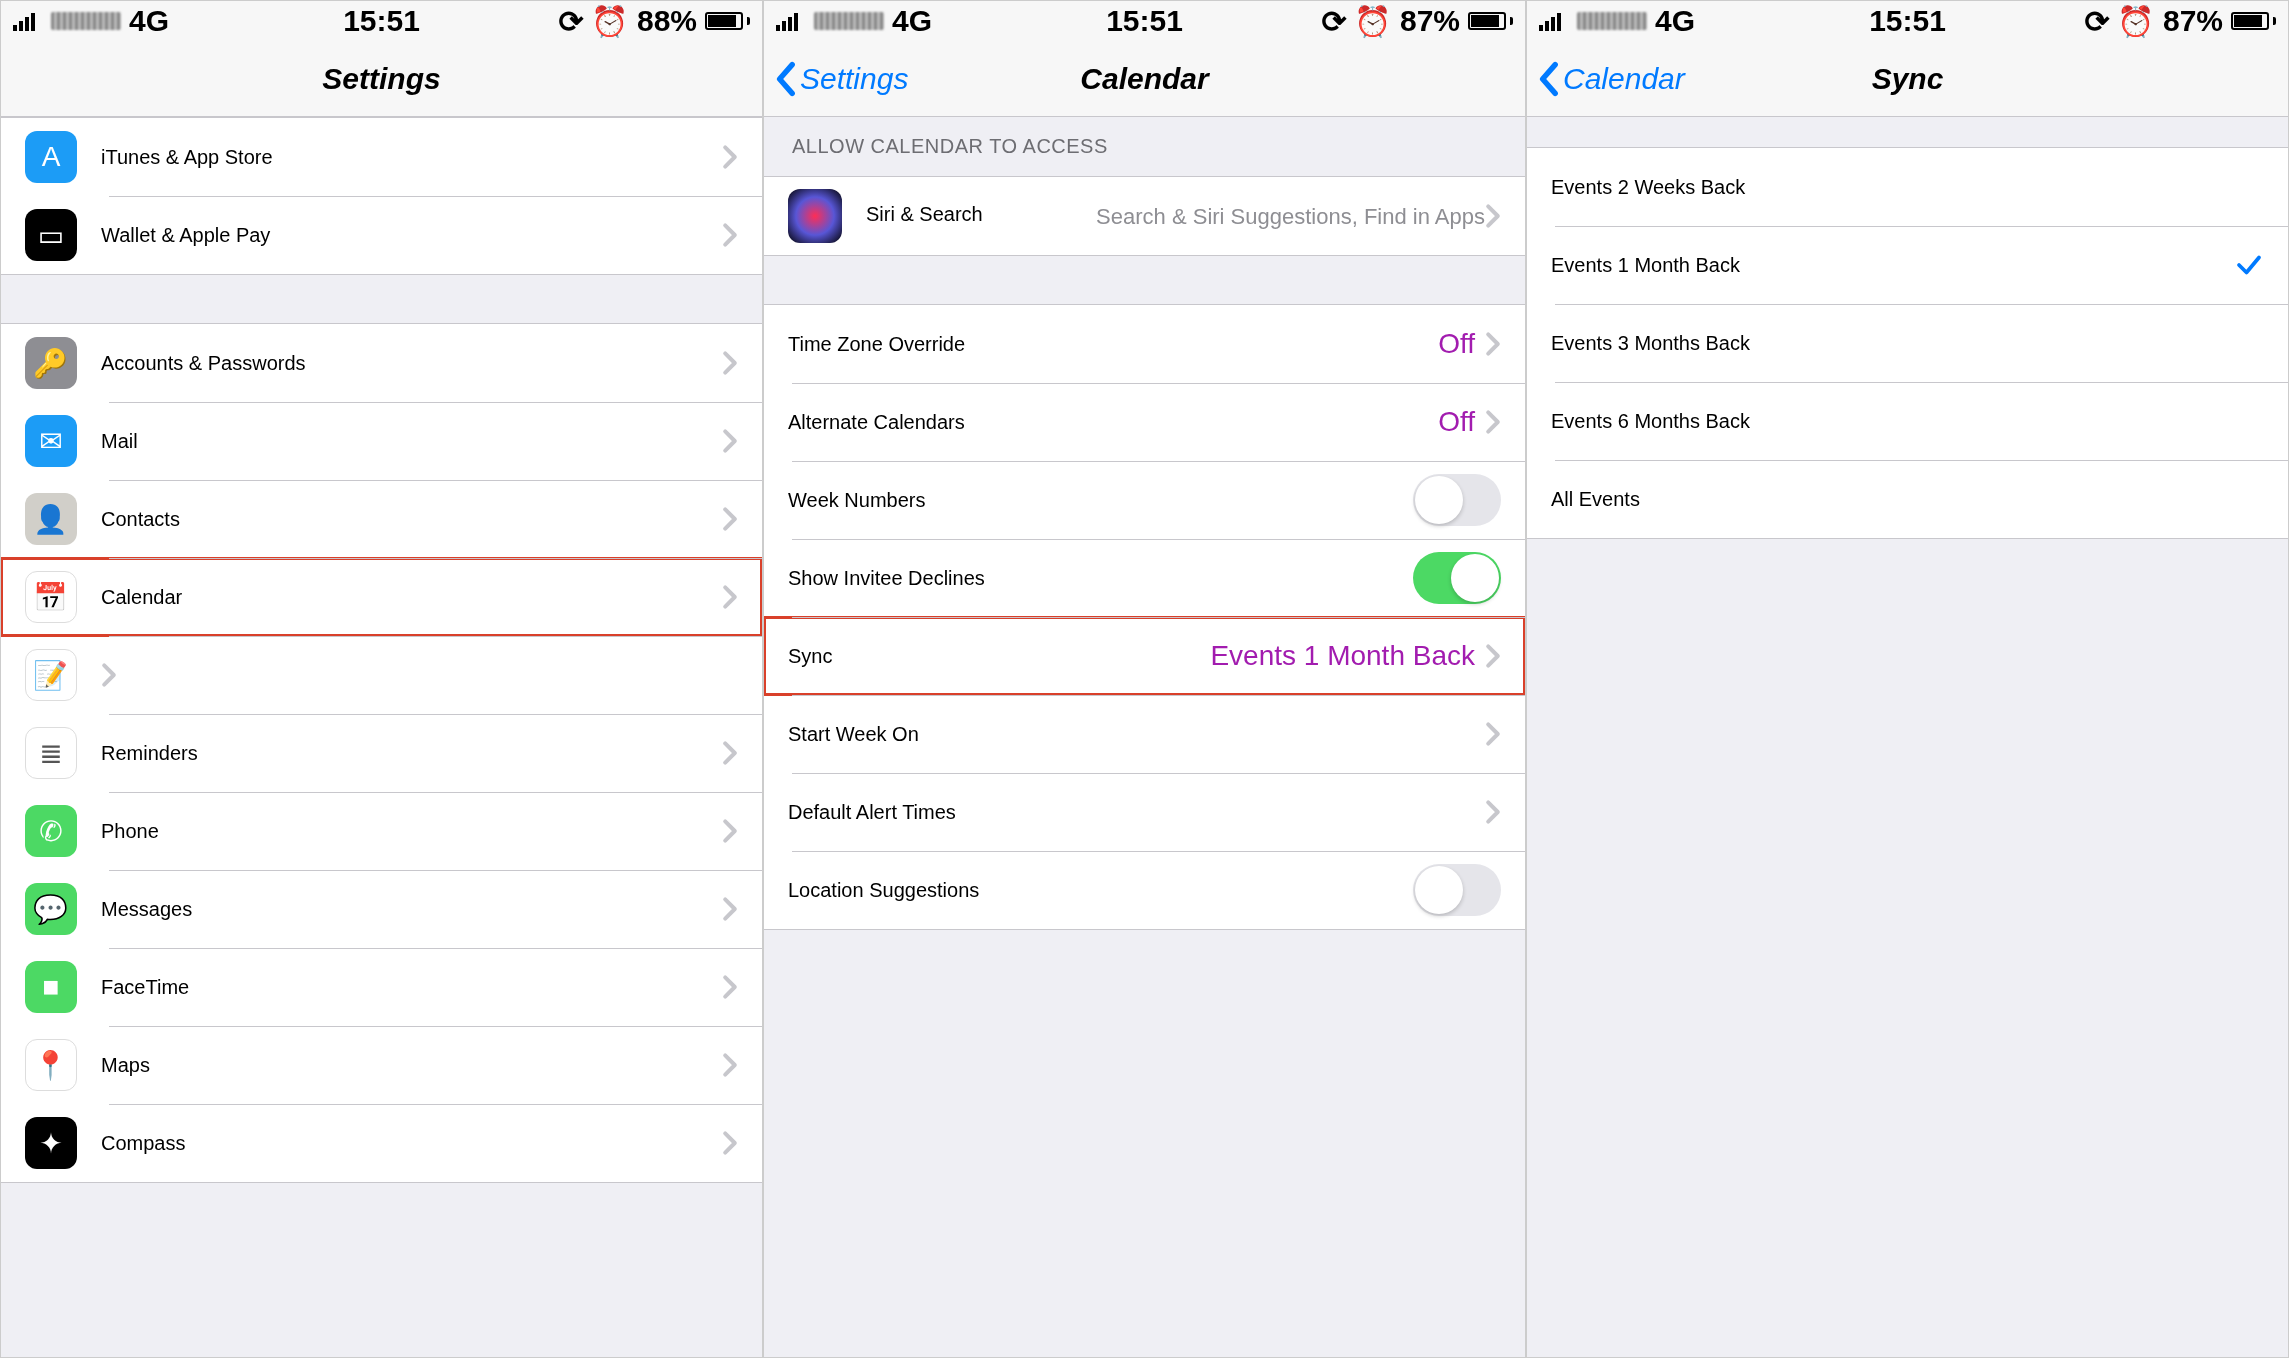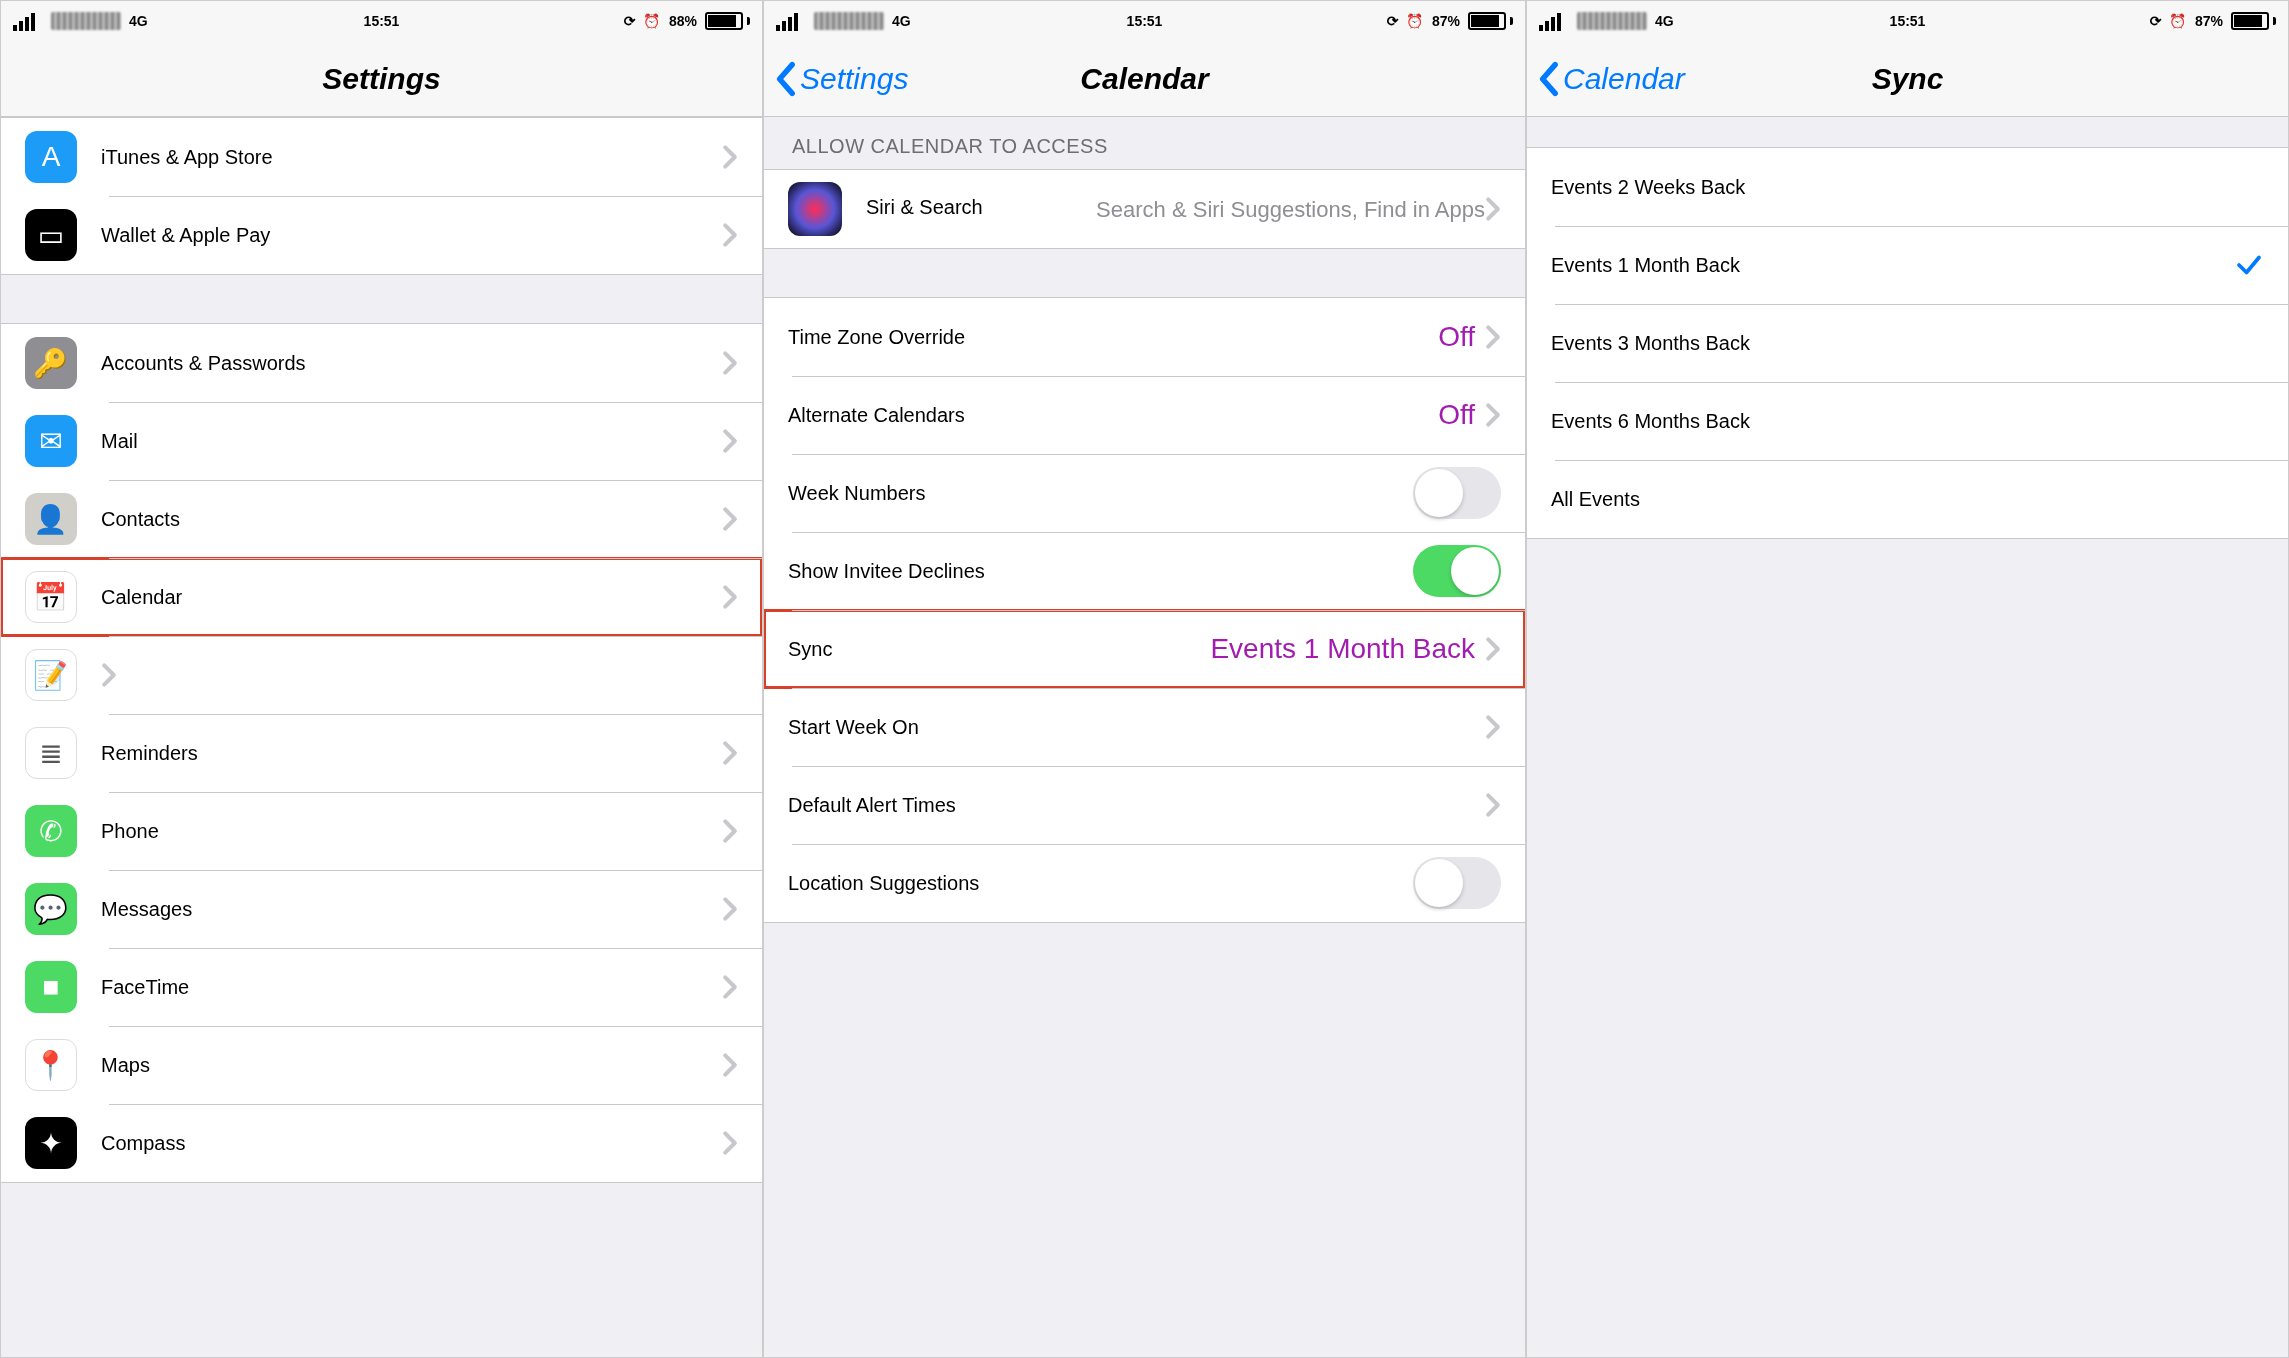--- a/index.html
+++ b/index.html
@@ -1,31 +1,31 @@
 <!DOCTYPE html>
 <html><head>
 <meta charset="utf-8">
 <style>
 * { margin:0; padding:0; box-sizing:border-box; font-family: -apple-system, "Helvetica Neue", Helvetica, Arial, sans-serif; }
 body { background:#fff; display:flex; width:2289px; height:1358px; }
 .screen { width:763px; height:1358px; border:1px solid #ccc; background:#efeff4; display:flex; flex-direction:column; overflow:hidden; }
-.statusbar { height:40px; display:flex; align-items:center; justify-content:space-between; padding:16px 12px; background:#f7f7f7; font-size:14px; font-weight:600; }
+.statusbar { height:40px; display:flex; align-items:center; justify-content:space-between; padding:16px 12px; background:#f7f7f7; font-size:30px; font-weight:600; }
 .sb-left, .sb-right { display:flex; align-items:center; gap:8px; }
 .sb-center { position:absolute; left:50%; transform:translateX(-50%); }
 .statusbar { position:relative; }
 .navbar { height:76px; display:flex; align-items:center; justify-content:center; background:#f7f7f7; border-bottom:1px solid #c8c7cc; position:relative;font-style:italic; }
 .nav-title { font-size:30px; font-weight:700; color:#000; }
 .nav-back { position:absolute; left:10px; display:flex; align-items:center; color:#007aff; font-size:30px; font-weight:400; }
 .nav-back svg { width:22px; height:36px; margin-right:4px; }
 .content { flex:1; overflow:auto; background:#efeff4; }
 .group { background:#fff; border-top:1px solid #c8c7cc; border-bottom:1px solid #c8c7cc; }
 .group + .group, .spacer + .group { margin-top:0; }
 .spacer { height:48px; }
 .spacer-sm { height:30px; }
-.section-header { font-size:20px; color:#6d6d72; padding:18px 28px 11px; text-transform:uppercase; letter-spacing:0.5px; }
+.section-header { font-size:20px; color:#6d6d72; padding:18px 28px 18px; text-transform:uppercase; letter-spacing:0.5px; }
 .row { display:flex; align-items:center; min-height:78px; padding:0 24px; position:relative; }
 .row + .row::before { content:""; position:absolute; left:108px; right:0; top:0; height:1px; background:#c8c7cc; }
 .row.no-icon + .row.no-icon::before,
 .row.no-icon + .row::before { left:28px; }
 .row:first-child + .row.no-icon::before { left:28px; }
 .icon { width:52px; height:52px; border-radius:12px; margin-right:24px; flex-shrink:0; display:flex; align-items:center; justify-content:center; font-size:28px; color:#fff; }
 .siri-icon { width:54px; height:54px; border-radius:12px; margin-right:24px; background:radial-gradient(circle at 50% 50%, #ff2d55 0%, #5856d6 50%, #000 100%); }
 .row-label { font-size:20px; color:#000; flex:1; }
 .row-sublabel { font-size:22px; color:#8e8e93; margin-top:1px; }
 .row-body { display:flex; flex-direction:row; flex:1; }

